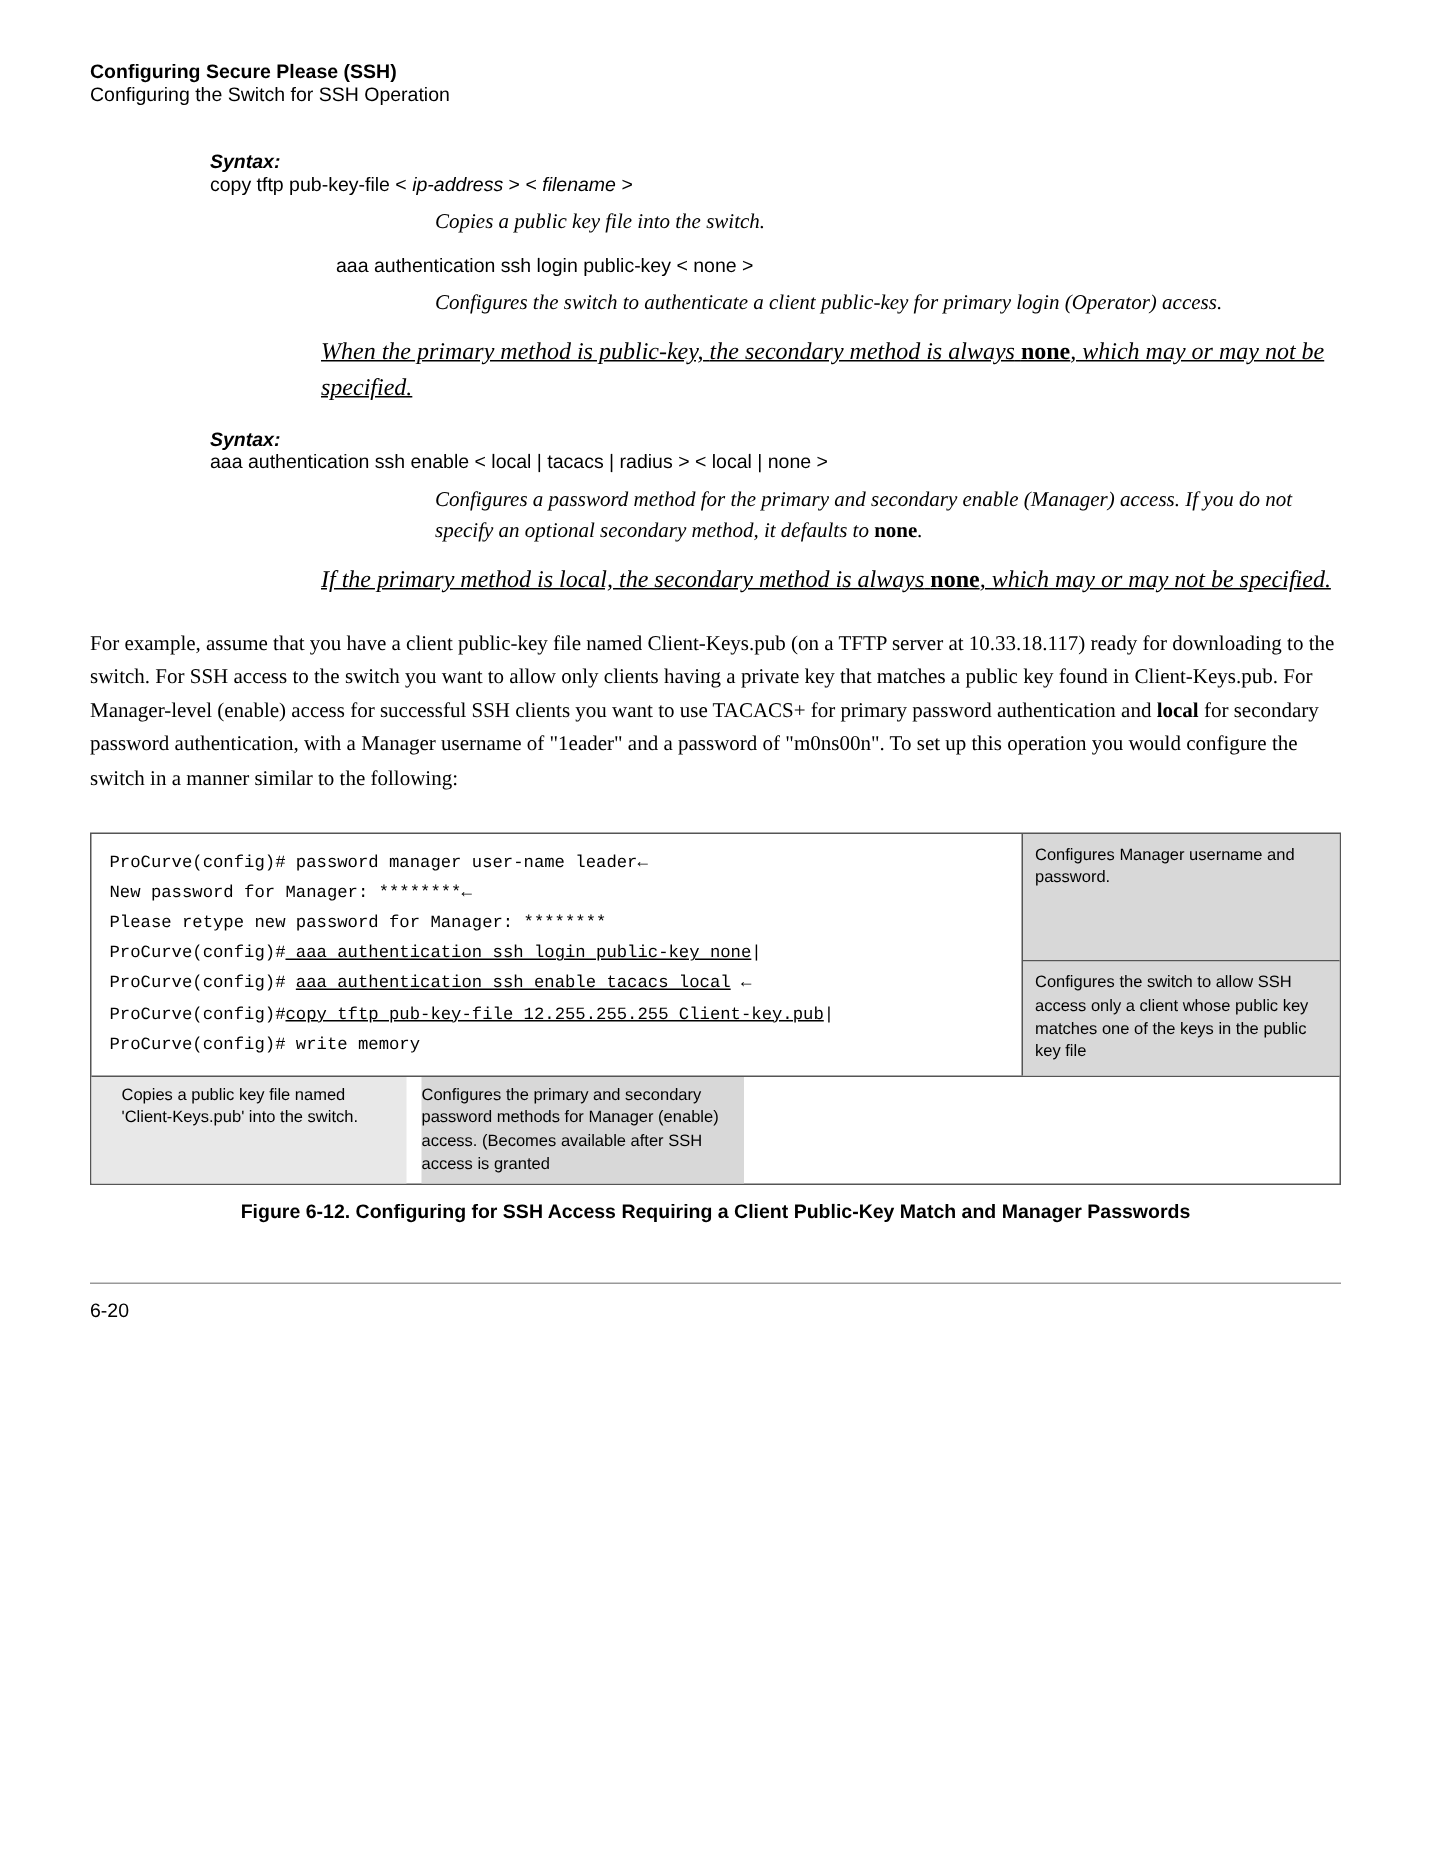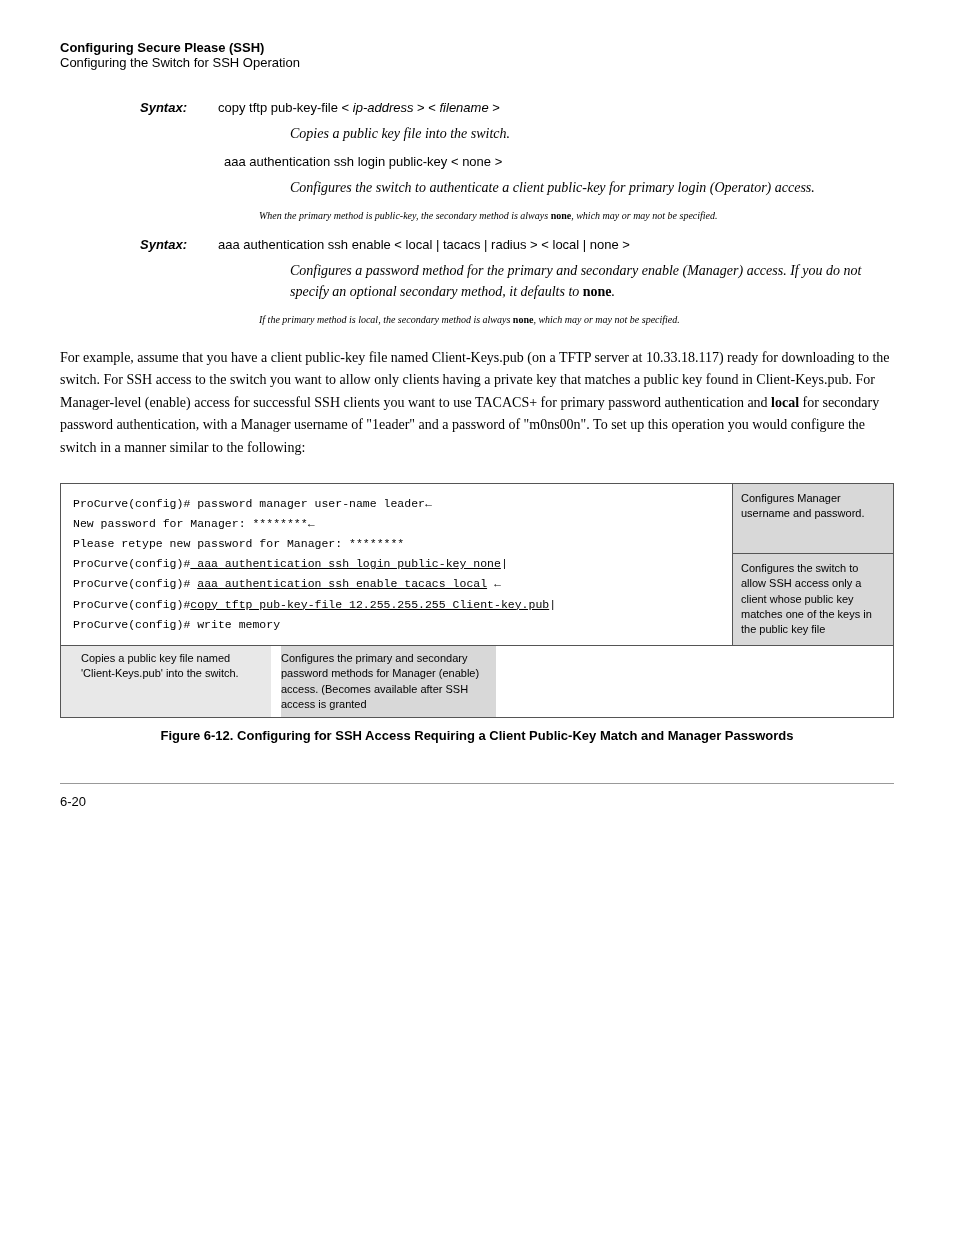--- a/index.html
+++ b/index.html
@@ -24,20 +24,21 @@
       font-family: Arial, sans-serif;
       font-size: 13px;
     }
     .syntax-block {
       margin: 18px 0 0 80px;
     }
     .syntax-line {
       display: flex;
       align-items: flex-start;
       margin-bottom: 8px;
+      flex-direction: column;
     }
     .syntax-label {
       font-weight: bold;
       font-style: italic;
       font-family: Arial, sans-serif;
       font-size: 13px;
       min-width: 70px;
       margin-right: 8px;
       flex-shrink: 0;
     }
@@ -50,25 +51,26 @@
       margin-bottom: 10px;
       font-style: italic;
       font-size: 14px;
       line-height: 1.5;
     }
     .syntax-desc strong {
       font-style: normal;
       font-weight: bold;
     }
     .syntax-desc2 {
-      margin-left: 119px;
+      margin-left: 74px;
       margin-bottom: 14px;
-      font-size: 10px;
+      font-size: 16px;
       font-style: italic;
       line-height: 1.5;
+      text-decoration: underline;
     }
     .syntax-desc2 strong {
       font-style: normal;
       font-weight: bold;
     }
     .paragraph {
       margin: 20px 0;
       font-size: 14px;
       line-height: 1.6;
     }
@@ -104,21 +106,21 @@
       display: flex;
     }
     .code-panel {
       flex: 1;
       padding: 10px 12px;
       font-family: 'Courier New', Courier, monospace;
       font-size: 11.5px;
       line-height: 1.75;
     }
     .side-panel {
-      width: 161px;
+      width: 212px;
       border-left: 1px solid #555;
       display: flex;
       flex-direction: column;
     }
     .side-top {
       background: #d8d8d8;
       padding: 7px 8px;
       font-family: Arial, sans-serif;
       font-size: 11px;
       line-height: 1.4;

